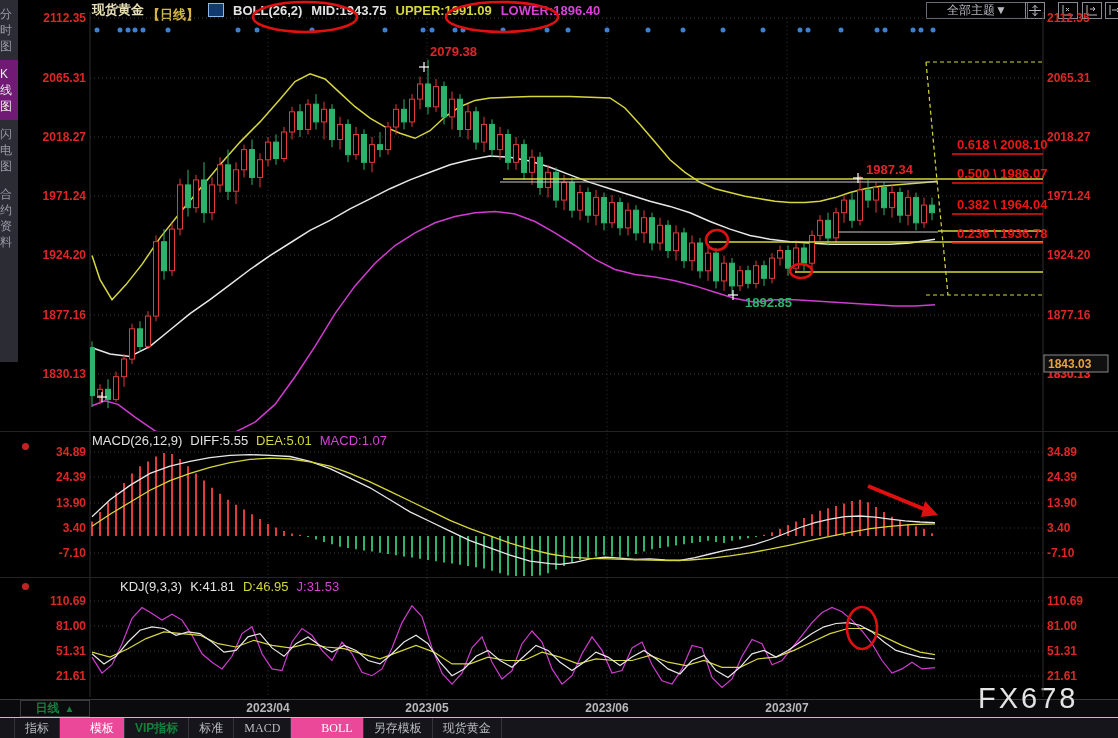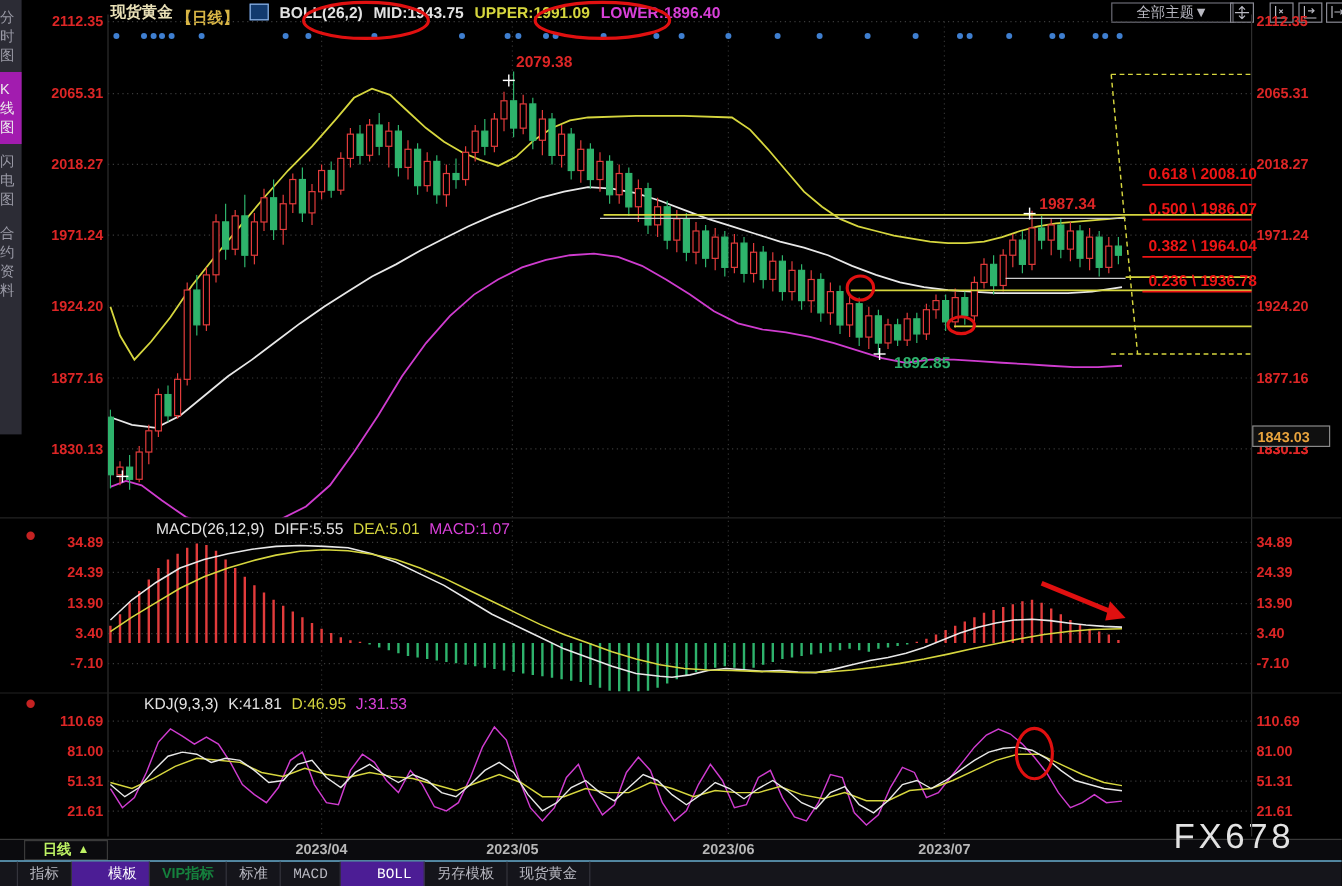--- a/index.html
+++ b/index.html
@@ -2,49 +2,49 @@
 <html><head>
 <meta charset="utf-8">
 <style>
   html,body{margin:0;padding:0;width:1118px;height:738px;background:#000;overflow:hidden;
     font-family:"Liberation Sans",sans-serif;}
   .abs{position:absolute;}
   
   #sidebar{left:0;top:0;width:18px;height:362px;background:#2c2c35;z-index:3;}
   .side-item{width:18px;text-align:left;font-size:12px;line-height:16px;color:#9a9aa6;
     word-break:break-all;padding:6px 0;cursor:pointer;}
-  .side-item.active{background:#a21caf;color:#ececec;}
+  .side-item.active{background:#701a75;color:#ececec;}
   
   #hdr{left:92px;top:2px;height:16px;z-index:4;display:flex;align-items:center;gap:9px;
     font-size:13px;font-weight:bold;white-space:nowrap;}
   .h-sym{color:#e8dfb6;} .h-per{color:#d8b545;margin-top:10px;} .h-white{color:#e2e2e2;}
   .h-yel{color:#d6d63e;} .h-mag{color:#d840d8;}
   #miniChart{width:14px;height:12px;background:#123a6e;border:1px solid #8fb6e8;display:inline-block;}
   
   #themesBtn{left:910px;top:2px;width:100px;height:15px;border:1px solid #6a6a74;color:#b9b9c2;
     font-size:12px;text-align:center;line-height:15px;z-index:4;cursor:pointer;margin-left:16px;}
   .tool-ic{top:2px;width:18px;height:15px;border:1px solid #8a8a94;z-index:4;cursor:pointer;
     display:flex;align-items:center;justify-content:center;}
   
   #xstrip{left:0;top:699px;width:1118px;height:17px;background:#0b0b0e;border-top:1px solid #3a3a3a;z-index:2;}
   #periodCell{left:20px;top:700px;width:68px;height:15px;border:1px solid #3a3a3a;z-index:4;
     display:flex;align-items:center;justify-content:center;gap:5px;font-size:12px;font-weight:bold;
-    color:#bef264;cursor:pointer;}
+    color:#15803d;cursor:pointer;}
   
   #toolbar{left:0;top:717px;width:1118px;height:21px;background:#15151b;border-top:1px solid #7dd3fc;
     z-index:20;display:flex;align-items:stretch;font-size:12px;}
   .tb{padding:0 10px;display:flex;align-items:center;color:#b9b9c2;border-right:1px solid #34343c;
     cursor:pointer;white-space:nowrap;}
   .tb.first{margin-left:14px;border-left:1px solid #34343c;}
-  .tb.hl{background:#4c1d95;color:#fff;padding-left:30px;}
+  .tb.hl{background:#ec4899;color:#fff;padding-left:30px;}
   .tb.vip{color:#15803d;font-weight:bold;}
-  .tb.mono{font-family:Liberation Mono, monospace;}
+  .tb.mono{font-family:Liberation Serif, serif;}
   #wm{left:978px;top:682px;z-index:5;color:#e3e3e3;font-size:29px;letter-spacing:3px;}
   .reddot{position:absolute;width:7px;height:7px;background:#c42222;border-radius:50%;z-index:6;}
-  #panelHdrMacd{left:92px;top:433px;z-index:4;display:flex;gap:8px;font-size:13px;white-space:nowrap;margin-left:38px;}
+  #panelHdrMacd{left:92px;top:433px;z-index:4;display:flex;gap:8px;font-size:13px;white-space:nowrap;}
   #panelHdrKdj{left:92px;top:579px;z-index:4;display:flex;gap:8px;font-size:13px;white-space:nowrap;margin-left:28px;}
   #chart{left:0;top:0;z-index:10;pointer-events:none;}
 </style>
 </head>
 <body>
 
 <div id="sidebar" class="abs">
   <div class="side-item">分时图</div>
   <div class="side-item active">K线图</div>
   <div class="side-item">闪电图</div>

